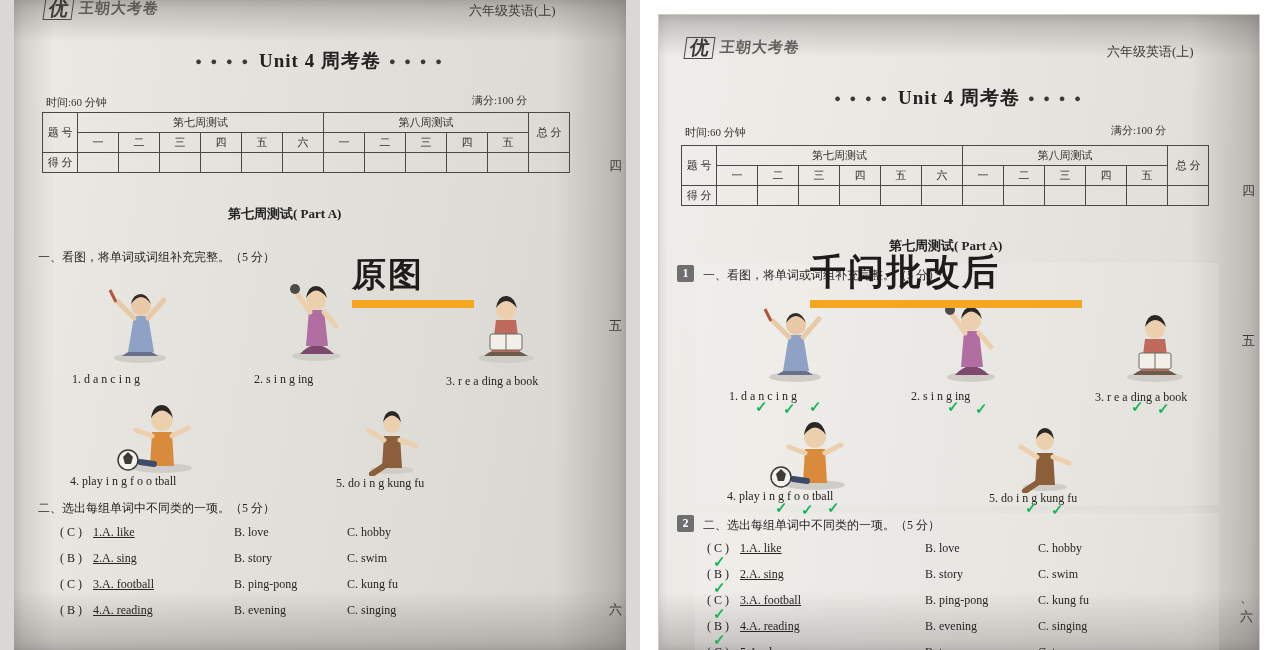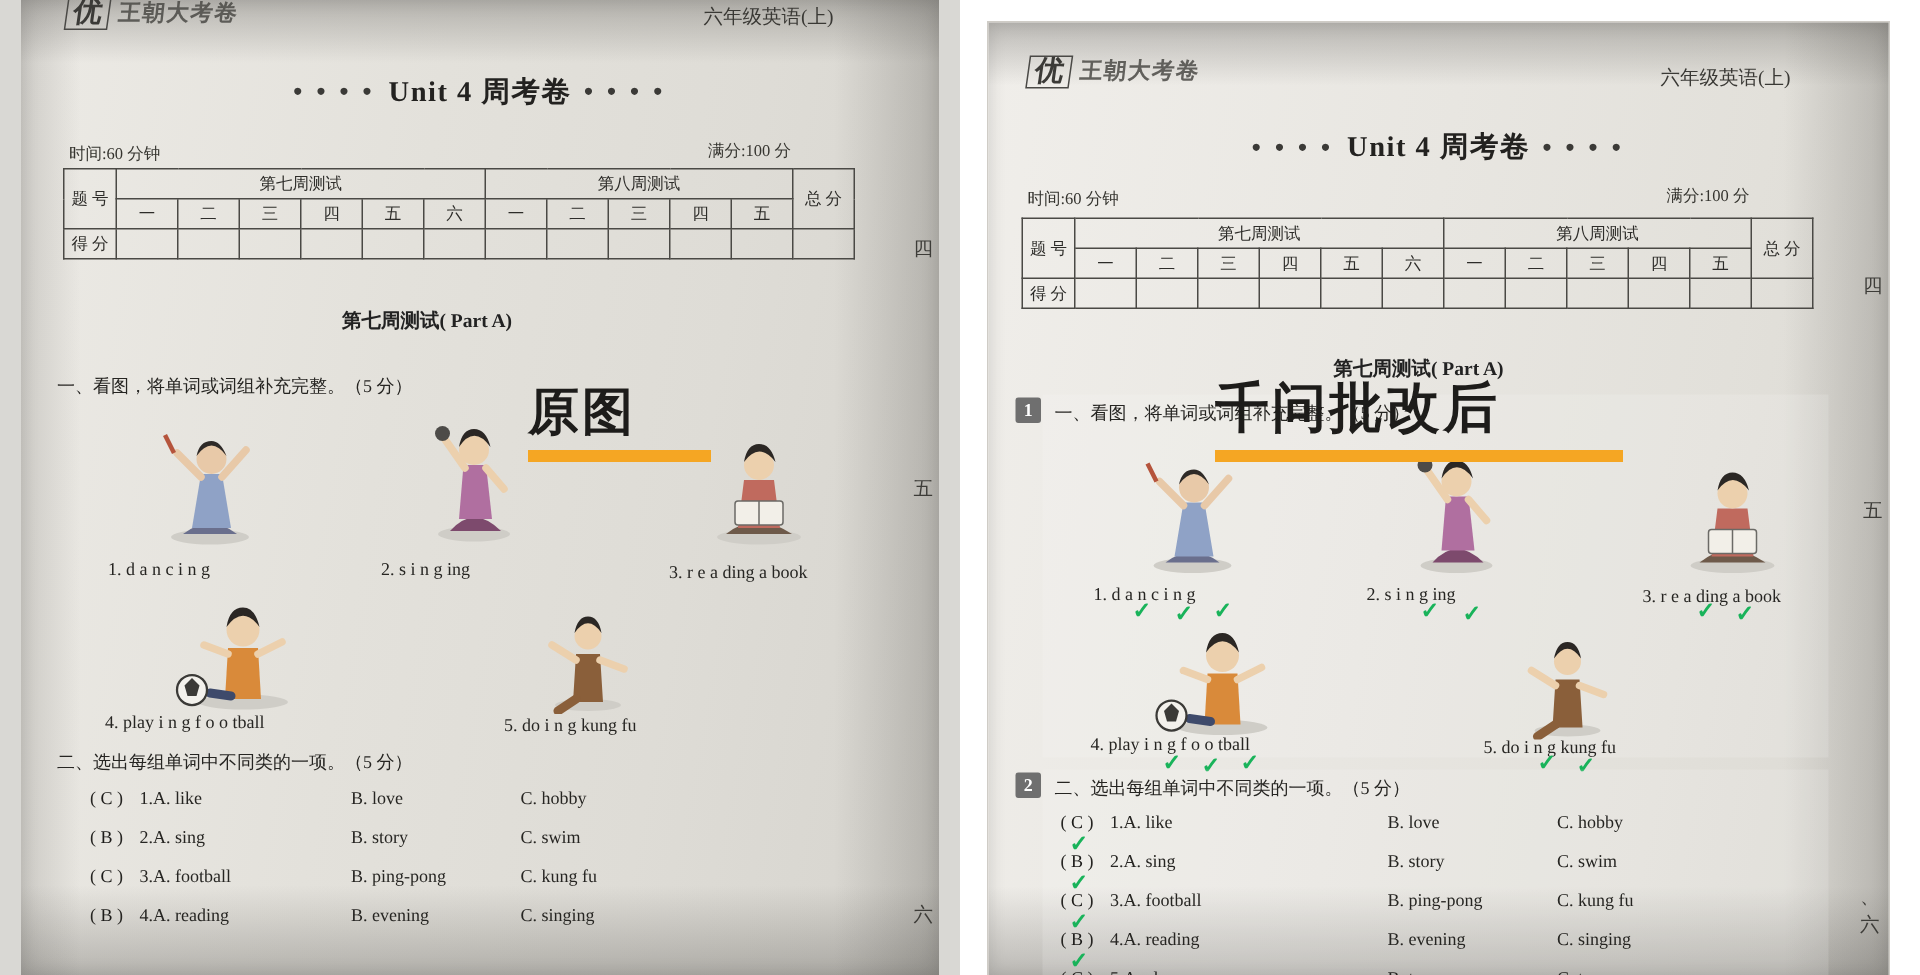--- a/index.html
+++ b/index.html
@@ -69,21 +69,21 @@
 
   
   .pic{position:absolute;}
   .pic svg{display:block;}
 
   .word{position:absolute;font-size:12px;color:#262522;white-space:nowrap;}
 
   
   .choice-row{position:absolute;font-size:12px;color:#262522;}
   .choice-row span.par{display:inline-block;width:30px;}
-  .choice-row span.a{display:inline-block;width:92px;}
+  .choice-row span.a{display:inline-block;width:92px;text-decoration:underline;}
   .choice-row span.b{display:inline-block;width:110px;}
 
   .hand{font-family:"Liberation Serif",serif;color:#1b1a18;}
 
   
   .sidenum{position:absolute;font-size:13px;color:#3d3c38;writing-mode:vertical-rl;}
 
   
   .wm{position:absolute;font-weight:bold;color:#1d1c1a;letter-spacing:2px;}
   .wm .bar{position:absolute;left:0;height:8px;background:#f5a623;}

